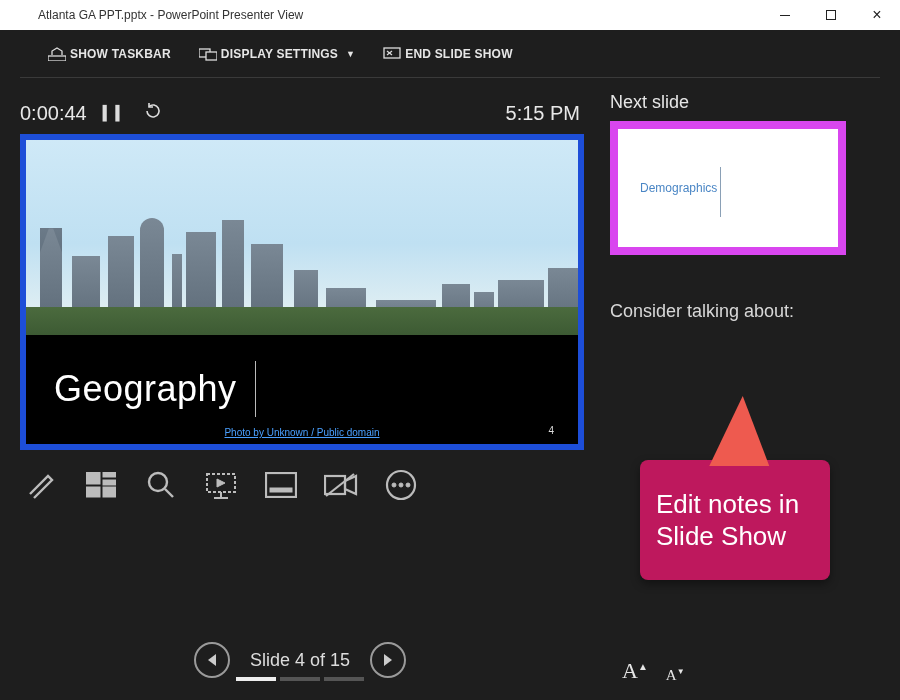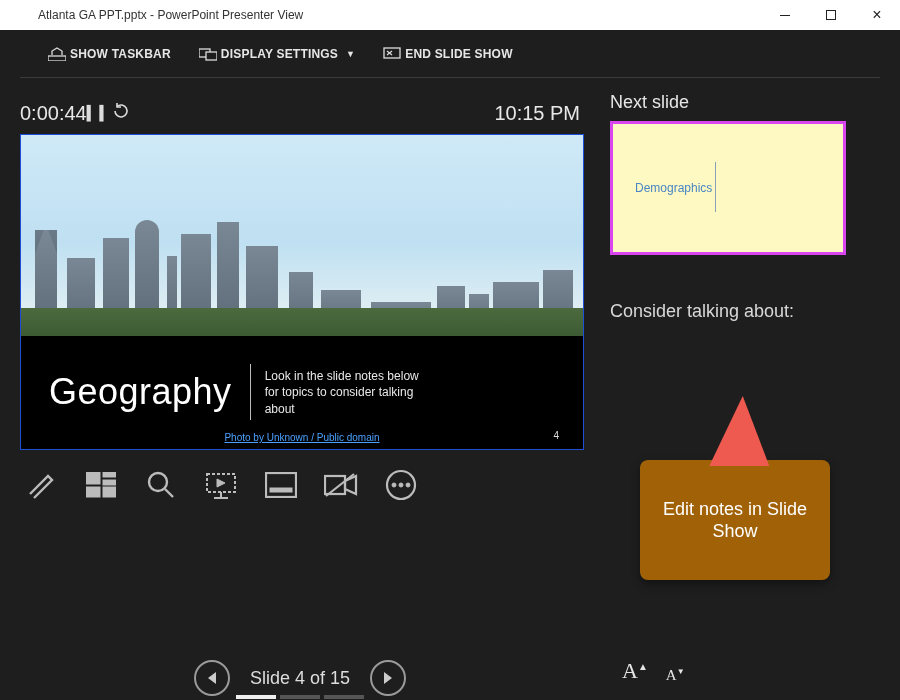--- a/index.html
+++ b/index.html
@@ -85,30 +85,30 @@
     
     .timer-row {
       display: flex;
       align-items: center;
       justify-content: space-between;
       height: 30px;
       margin-bottom: 6px;
       color: #ddd;
     }
     .timer-row .left-group {
-      display: flex; align-items: center; 
+      display: flex; align-items: center; gap: 16px;
     }
     .timer { font-size: 20px; color: #e8e8e8; }
     .clock  { font-size: 20px; color: #e8e8e8; margin-right: 4px; }
 
     
     .slide {
       width: 564px;
       height: 316px;
-      border: 1px solid #1d4ed8;
+      border: 6px solid #1d4ed8;
       background: #000;
       position: relative;
       overflow: hidden;
     }
     .sky {
       position:absolute; left:0; top:0; right:0; height:62%;
       background: linear-gradient(#cfe9f7,#bfe0f2 55%,#e8f2f3 100%);
     }
     .trees {
       position:absolute; left:0; right:0; top:55%; height:18%;
@@ -138,59 +138,59 @@
     .icon-row {
       display:flex; gap:26px; margin-top:18px; padding-left:4px;
     }
     .ic {
       width:34px; height:34px; display:flex; align-items:center; justify-content:center;
       color:#bcbcbc; stroke:#bcbcbc;
     }
 
     
     .nav-row {
-      position:absolute; bottom:4px; left:0; width:600px;
+      position:absolute; bottom:22px; left:0; width:600px;
       display:flex; align-items:center; justify-content:center; gap:20px;
     }
     .nav-btn {
       width:36px; height:36px; border:2px solid #9a9a9a; border-radius:50%;
       display:flex; align-items:center; justify-content:center; color:#ccc;
     }
     .slide-of { font-size:18px; color:#ddd; }
     .progress {
       position:absolute; bottom:-10px; left:50%; transform:translateX(-50%);
       display:flex; gap:4px;
     }
     .pseg { width:40px; height:4px; background:#555; }
     .pseg.active { background:#eee; }
 
     
     .next-label { font-size:18px; color:#e6e6e6; margin-bottom:8px; }
     .next-thumb {
-      width:236px; height:134px; border:3px solid #d946ef; background:#fef9c3;
+      width:236px; height:134px; border:8px solid #d946ef; background:#ffffff;
       position:relative; display:flex; align-items:center;
     }
     .next-thumb .demword {
       font-size:12px; color:#4a86c5; margin-left:22px;
     }
     .next-thumb .vline {
       position:absolute; left:102px; top:38px; width:1px; height:50px; background:#8aa0b6;
     }
 
     .notes {
       margin-top:44px; font-size:18px; color:#d8d8d8; line-height:1.4;
     }
     .notes ul { margin-left:28px; margin-top:4px; }
 
     
     .callout {
       position:absolute; left:640px; top:460px; width:190px; height:120px;
-      background:#a16207; border-radius:8px; color:#fff;
-      display:flex; align-items:center; justify-content:center; text-align:center;
-      font-size:18px; line-height:1.25; padding:10px 16px;
+      background:#be185d; border-radius:8px; color:#fff;
+      display:flex; align-items:center; justify-content:center; 
+      font-size:26px; line-height:1.25; padding:10px 16px;
       box-shadow:0 4px 10px rgba(0,0,0,.4);
     }
     .callout::before {
       content:""; position:absolute; top:-64px; left:78px;
       width:0; height:0;
       border-left:16px solid transparent;
       border-right:44px solid transparent;
       border-bottom:70px solid #ee5a4f;
       transform:skewX(-14deg);
     }
@@ -262,21 +262,21 @@
       <div class="left-group">
         <span class="timer">0:00:44</span>
         <span style="font-size:14px;letter-spacing:2px;">▍▍</span>
         <span>
           <svg width="18" height="18" viewBox="0 0 18 18">
               <path d="M3 9a6 6 0 1 0 2-4.5" fill="none" stroke="#ddd" stroke-width="1.6"></path>
               <polyline points="5,1 5,5 9,5" fill="none" stroke="#ddd" stroke-width="1.6"></polyline>
             </svg>
         </span>
       </div>
-      <span class="clock">10:15 PM</span>
+      <span class="clock">5:15 PM</span>
     </div>
 
     <div class="slide">
       <div class="sky"></div>
       <div class="skyline">
         <div class="bld" style="left:14px;width:22px;height:100px;background:linear-gradient(#6b7a88,#4d5b68);"></div>
         <div class="bld" style="left:14px;width:22px;height:100px;clip-path:polygon(40% 0,60% 0,100% 24%,100% 100%,0 100%,0 24%);"></div>
         <div class="bld" style="left:46px;width:28px;height:72px;"></div>
         <div class="bld" style="left:82px;width:26px;height:92px;"></div>
         <div class="bld" style="left:114px;width:24px;height:110px;border-top-left-radius:12px;border-top-right-radius:12px;"></div>
@@ -289,21 +289,20 @@
         <div class="bld" style="left:350px;width:60px;height:28px;"></div>
         <div class="bld" style="left:416px;width:28px;height:44px;"></div>
         <div class="bld" style="left:448px;width:20px;height:36px;"></div>
         <div class="bld" style="left:472px;width:46px;height:48px;"></div>
         <div class="bld" style="left:522px;width:30px;height:60px;"></div>
       </div>
       <div class="trees"></div>
       <div class="caption-bar">
         <div class="cap-title">Geography</div>
         <div class="cap-sep"></div>
-        <div class="cap-sub">Look in the slide notes below for topics to consider talking about</div>
       </div>
       <div class="photo-credit">Photo by Unknown / Public domain</div>
       <div class="slide-num">4</div>
     </div>
 
     <div class="icon-row">
       <div class="ic">
         <svg width="30" height="30" viewBox="0 0 30 30">
             <path d="M4 26 L22 8 L26 12 L8 30" fill="none" stroke="#bcbcbc" stroke-width="2.4" transform="translate(0,-2)"></path>
           </svg>

